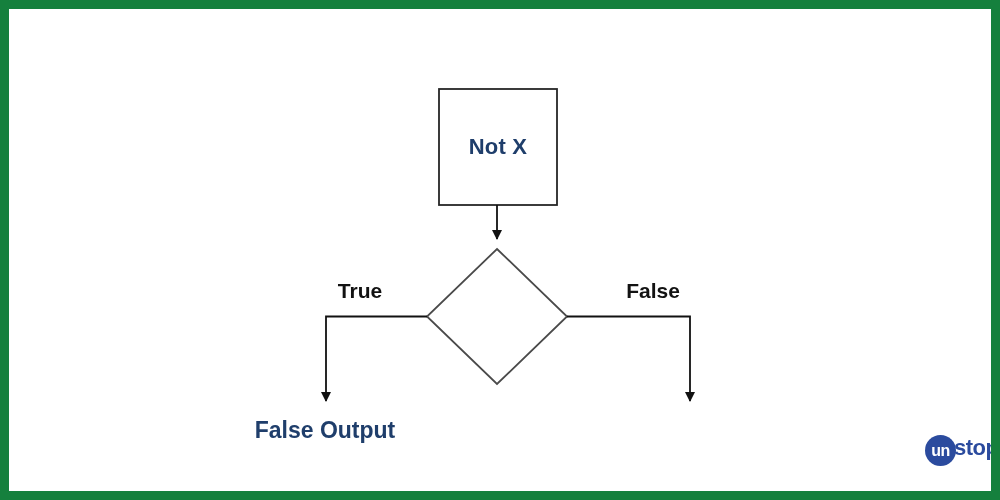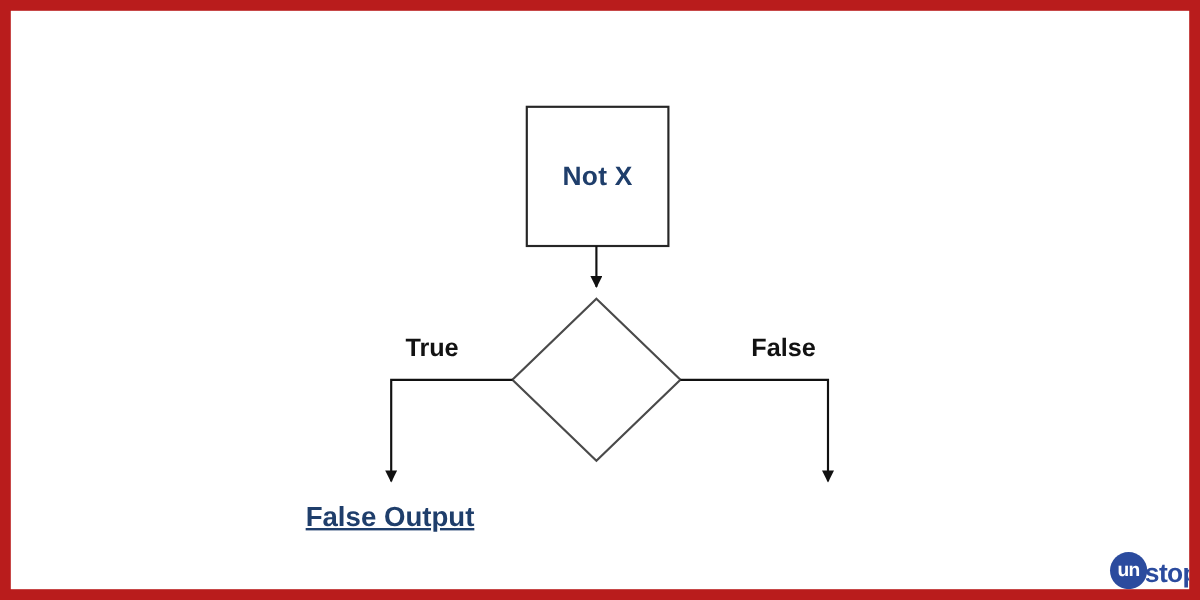--- a/index.html
+++ b/index.html
@@ -6,21 +6,21 @@
     margin: 0;
     padding: 0;
     background: #ffffff;
     font-family: "Liberation Sans", sans-serif;
   }
   .canvas {
     position: relative;
     width: 1000px;
     height: 500px;
     box-sizing: border-box;
-    border: 9px solid #b91c1c;
+    border: 9px solid #15803d;
     background: #ffffff;
     overflow: hidden;
   }
   .svg-layer {
     position: absolute;
     left: 0;
     top: 0;
     width: 1000px;
     height: 500px;
   }
@@ -46,30 +46,29 @@
   }
   .true-branch-label  { left: 291px; top: 270px; }
   .false-branch-label { left: 584px; top: 270px; }
   .outcome-label {
     position: absolute;
     width: 220px;
     text-align: center;
     font-weight: bold;
     color: #1F3E6B;
     font-size: 23px;
-    text-decoration: underline;
   }
   .false-output-label { left: 206px; top: 408px; }
   .true-output-label  { left: 588px; top: 408px; }
   .logo {
     position: absolute;
     left: 916px;
-    top: 451px;
+    top: 426px;
     display: flex;
-    align-items: flex-end;
+    align-items: flex-start;
   }
   .logo-circle {
     width: 31px;
     height: 31px;
     border-radius: 50%;
     background: #2B4B9E;
     color: #ffffff;
     font-size: 16px;
     font-weight: bold;
     display: flex;

